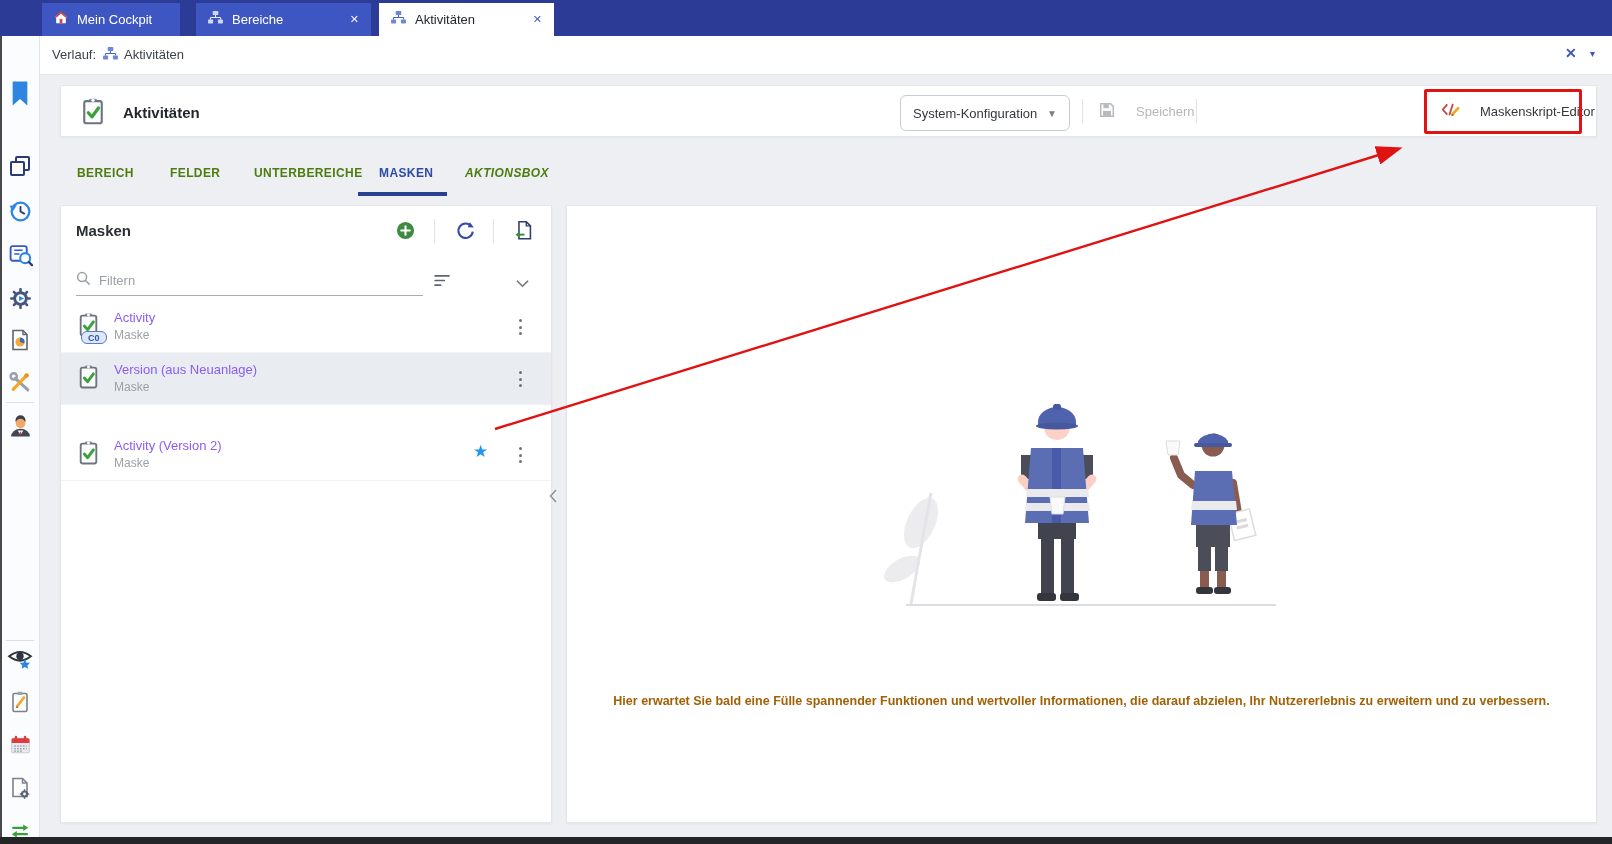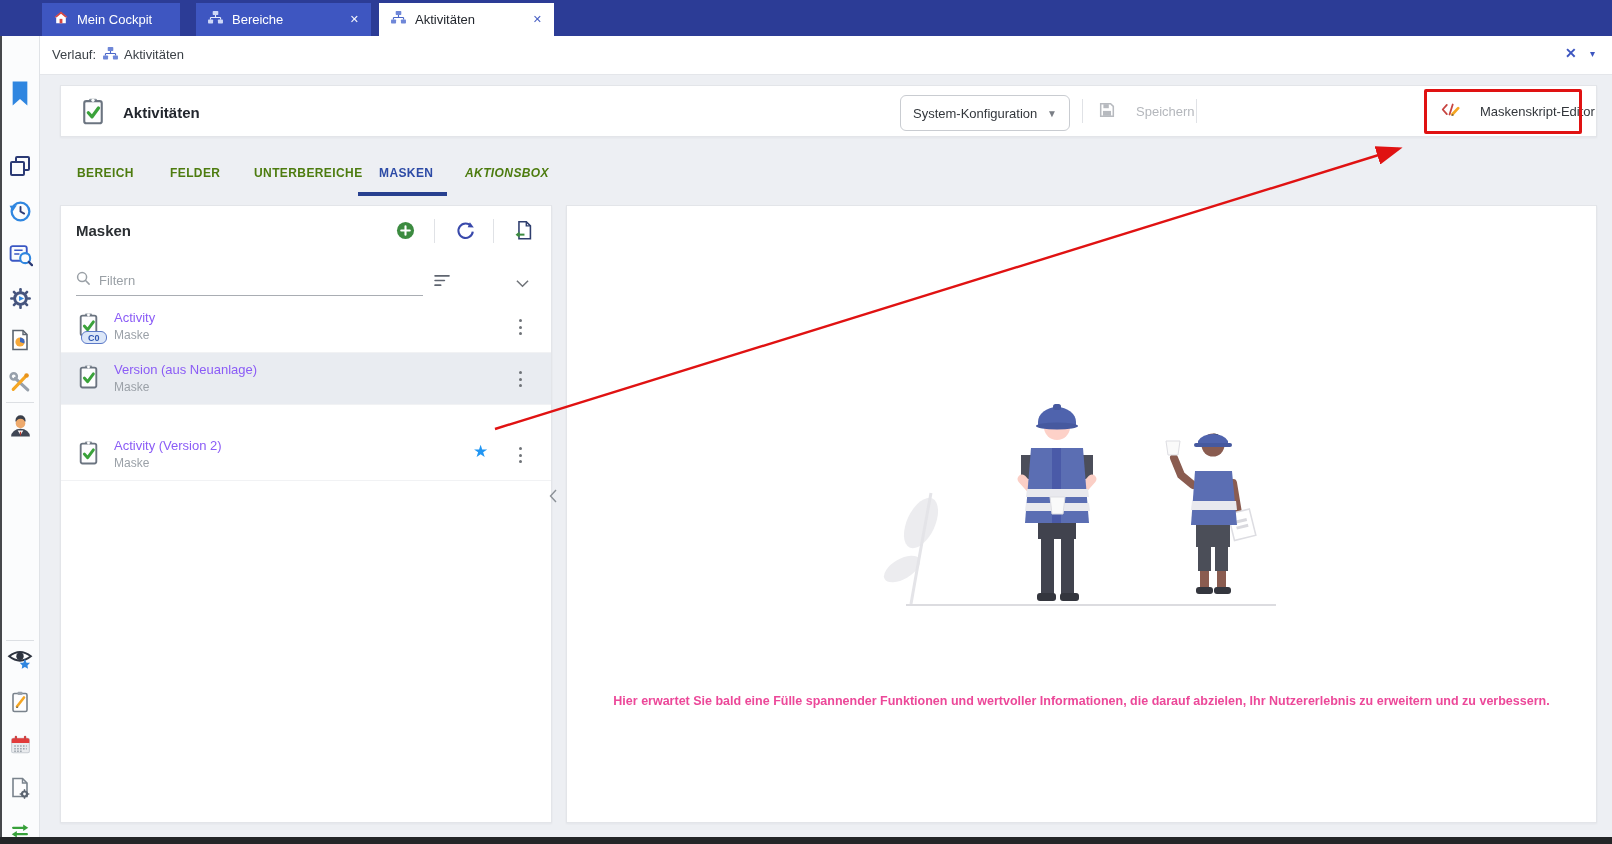--- a/index.html
+++ b/index.html
@@ -43,21 +43,21 @@
 
   .mrow { position:absolute; left:0; width:100%; height:52px; border-bottom:1px solid #f1f2f4; cursor:pointer; }
   .mrow.selected { background:#e9ecf1; }
   .mrow .t1 { position:absolute; left:53px; top:9px; font-size:13px; color:#8b5cf6; }
   .mrow .t2 { position:absolute; left:53px; top:27px; font-size:12px; color:#9ba1a8; }
   .kebab { position:absolute; left:452px; top:16px; width:14px; height:20px; display:flex; flex-direction:column; align-items:center; justify-content:space-between; padding:2px 0; cursor:pointer; }
   .kebab i { width:3px; height:3px; border-radius:50%; background:#6f7378; }
   .badge { position:absolute; left:20px; top:30px; padding:0 6px; height:13px; line-height:12px; font-size:9px; font-weight:bold; color:#2d55b0; background:#dce7f8; border:1.5px solid #5b79c8; border-radius:6px; }
   .star { position:absolute; left:412px; top:12px; font-size:17px; color:#2196f3; }
 
-  .msg { position:absolute; left:0; top:488px; width:100%; text-align:center; font-size:12.5px; font-weight:bold; color:#ec4899; padding:0 30px; }
+  .msg { position:absolute; left:0; top:488px; width:100%; text-align:center; font-size:12.5px; font-weight:bold; color:#a16207; padding:0 30px; }
 
   .annot-rect { position:absolute; left:1424px; top:89px; width:158px; height:45px; border:3px solid #e01212; border-radius:2px; pointer-events:none; z-index:50; }
   .overlay-svg { position:absolute; left:0; top:0; width:1612px; height:844px; pointer-events:none; z-index:49; }
 
   .edge-left { position:absolute; left:0; top:36px; width:2px; height:801px; background:#46484c; }
   .edge-bottom { position:absolute; left:0; bottom:0; width:1612px; height:7px; background:#232527; }
   .collapse { position:absolute; left:549px; top:489px; color:#8b9096; cursor:pointer; }
 </style>
 </head>
 <body>

